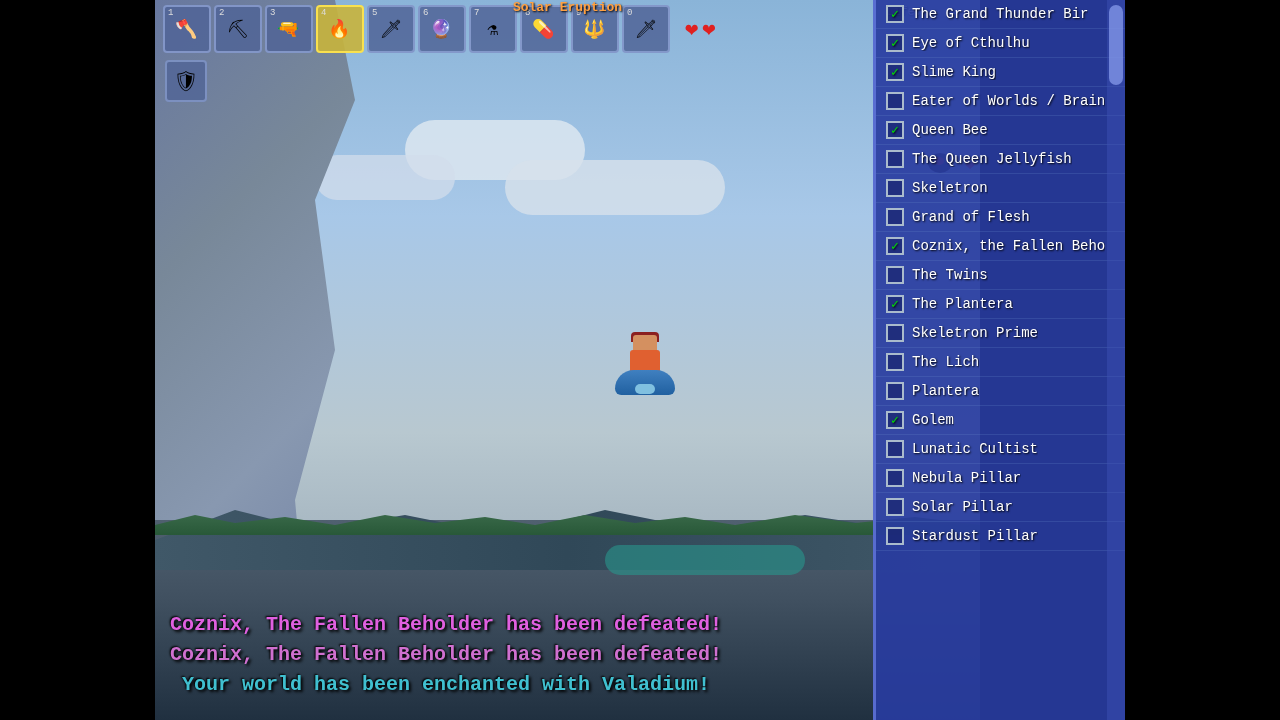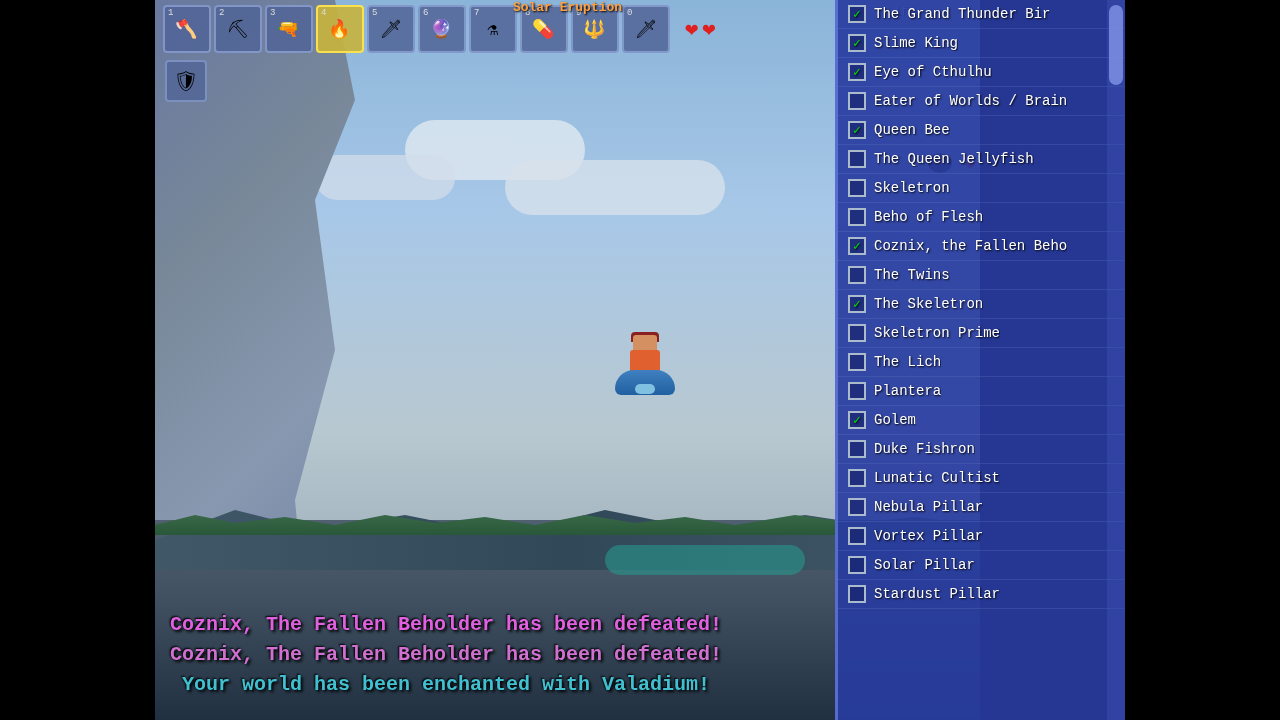--- a/index.html
+++ b/index.html
@@ -267,21 +267,21 @@
       line-height: 1.5;
     }
     .chat-line.purple { color: #e060e0; }
     .chat-line.pink { color: #d070d0; }
     .chat-line.cyan { color: #40c0d0; text-align: center; }
 
     
     .checklist-panel {
       position: absolute;
       right: 155px; top: 0;
-      width: 290px; height: 720px;
+      width: 252px; height: 720px;
       background: rgba(40,60,160,0.92);
       border-left: 3px solid rgba(100,120,220,0.8);
       overflow: hidden;
       z-index: 8;
     }
 
     .checklist-item {
       display: flex;
       align-items: center;
       padding: 5px 10px;
@@ -429,89 +429,81 @@
 </div>
 
 <div class="checklist-panel">
   <div id="checklist-items">
   <div class="checklist-item">
         <div class="cb checked"></div>
         <span class="item-label">The Grand Thunder Bir</span>
       </div>
       <div class="checklist-item">
         <div class="cb checked"></div>
+        <span class="item-label">Eye of Cthulhu</span>
+      </div>
+      <div class="checklist-item">
+        <div class="cb checked"></div>
         <span class="item-label">Slime King</span>
       </div>
       <div class="checklist-item">
-        <div class="cb checked"></div>
-        <span class="item-label">Eye of Cthulhu</span>
-      </div>
-      <div class="checklist-item">
         <div class="cb"></div>
         <span class="item-label">Eater of Worlds / Brain</span>
       </div>
       <div class="checklist-item">
         <div class="cb checked"></div>
         <span class="item-label">Queen Bee</span>
       </div>
       <div class="checklist-item">
         <div class="cb"></div>
         <span class="item-label">The Queen Jellyfish</span>
       </div>
       <div class="checklist-item">
         <div class="cb"></div>
         <span class="item-label">Skeletron</span>
       </div>
       <div class="checklist-item">
         <div class="cb"></div>
-        <span class="item-label">Beho of Flesh</span>
+        <span class="item-label">Grand of Flesh</span>
       </div>
       <div class="checklist-item">
         <div class="cb checked"></div>
         <span class="item-label">Coznix, the Fallen Beho</span>
       </div>
       <div class="checklist-item">
         <div class="cb"></div>
         <span class="item-label">The Twins</span>
       </div>
       <div class="checklist-item">
         <div class="cb checked"></div>
-        <span class="item-label">The Skeletron</span>
+        <span class="item-label">The Plantera</span>
       </div>
       <div class="checklist-item">
         <div class="cb"></div>
         <span class="item-label">Skeletron Prime</span>
       </div>
       <div class="checklist-item">
         <div class="cb"></div>
         <span class="item-label">The Lich</span>
       </div>
       <div class="checklist-item">
         <div class="cb"></div>
         <span class="item-label">Plantera</span>
       </div>
       <div class="checklist-item">
         <div class="cb checked"></div>
         <span class="item-label">Golem</span>
       </div>
       <div class="checklist-item">
         <div class="cb"></div>
-        <span class="item-label">Duke Fishron</span>
-      </div>
-      <div class="checklist-item">
-        <div class="cb"></div>
         <span class="item-label">Lunatic Cultist</span>
       </div>
       <div class="checklist-item">
         <div class="cb"></div>
         <span class="item-label">Nebula Pillar</span>
-      </div>
-      <div class="checklist-item">
-        <div class="cb"></div>
-        <span class="item-label">Vortex Pillar</span>
       </div>
       <div class="checklist-item">
         <div class="cb"></div>
         <span class="item-label">Solar Pillar</span>
       </div>
       <div class="checklist-item">
         <div class="cb"></div>
         <span class="item-label">Stardust Pillar</span>
       </div>
     </div>

